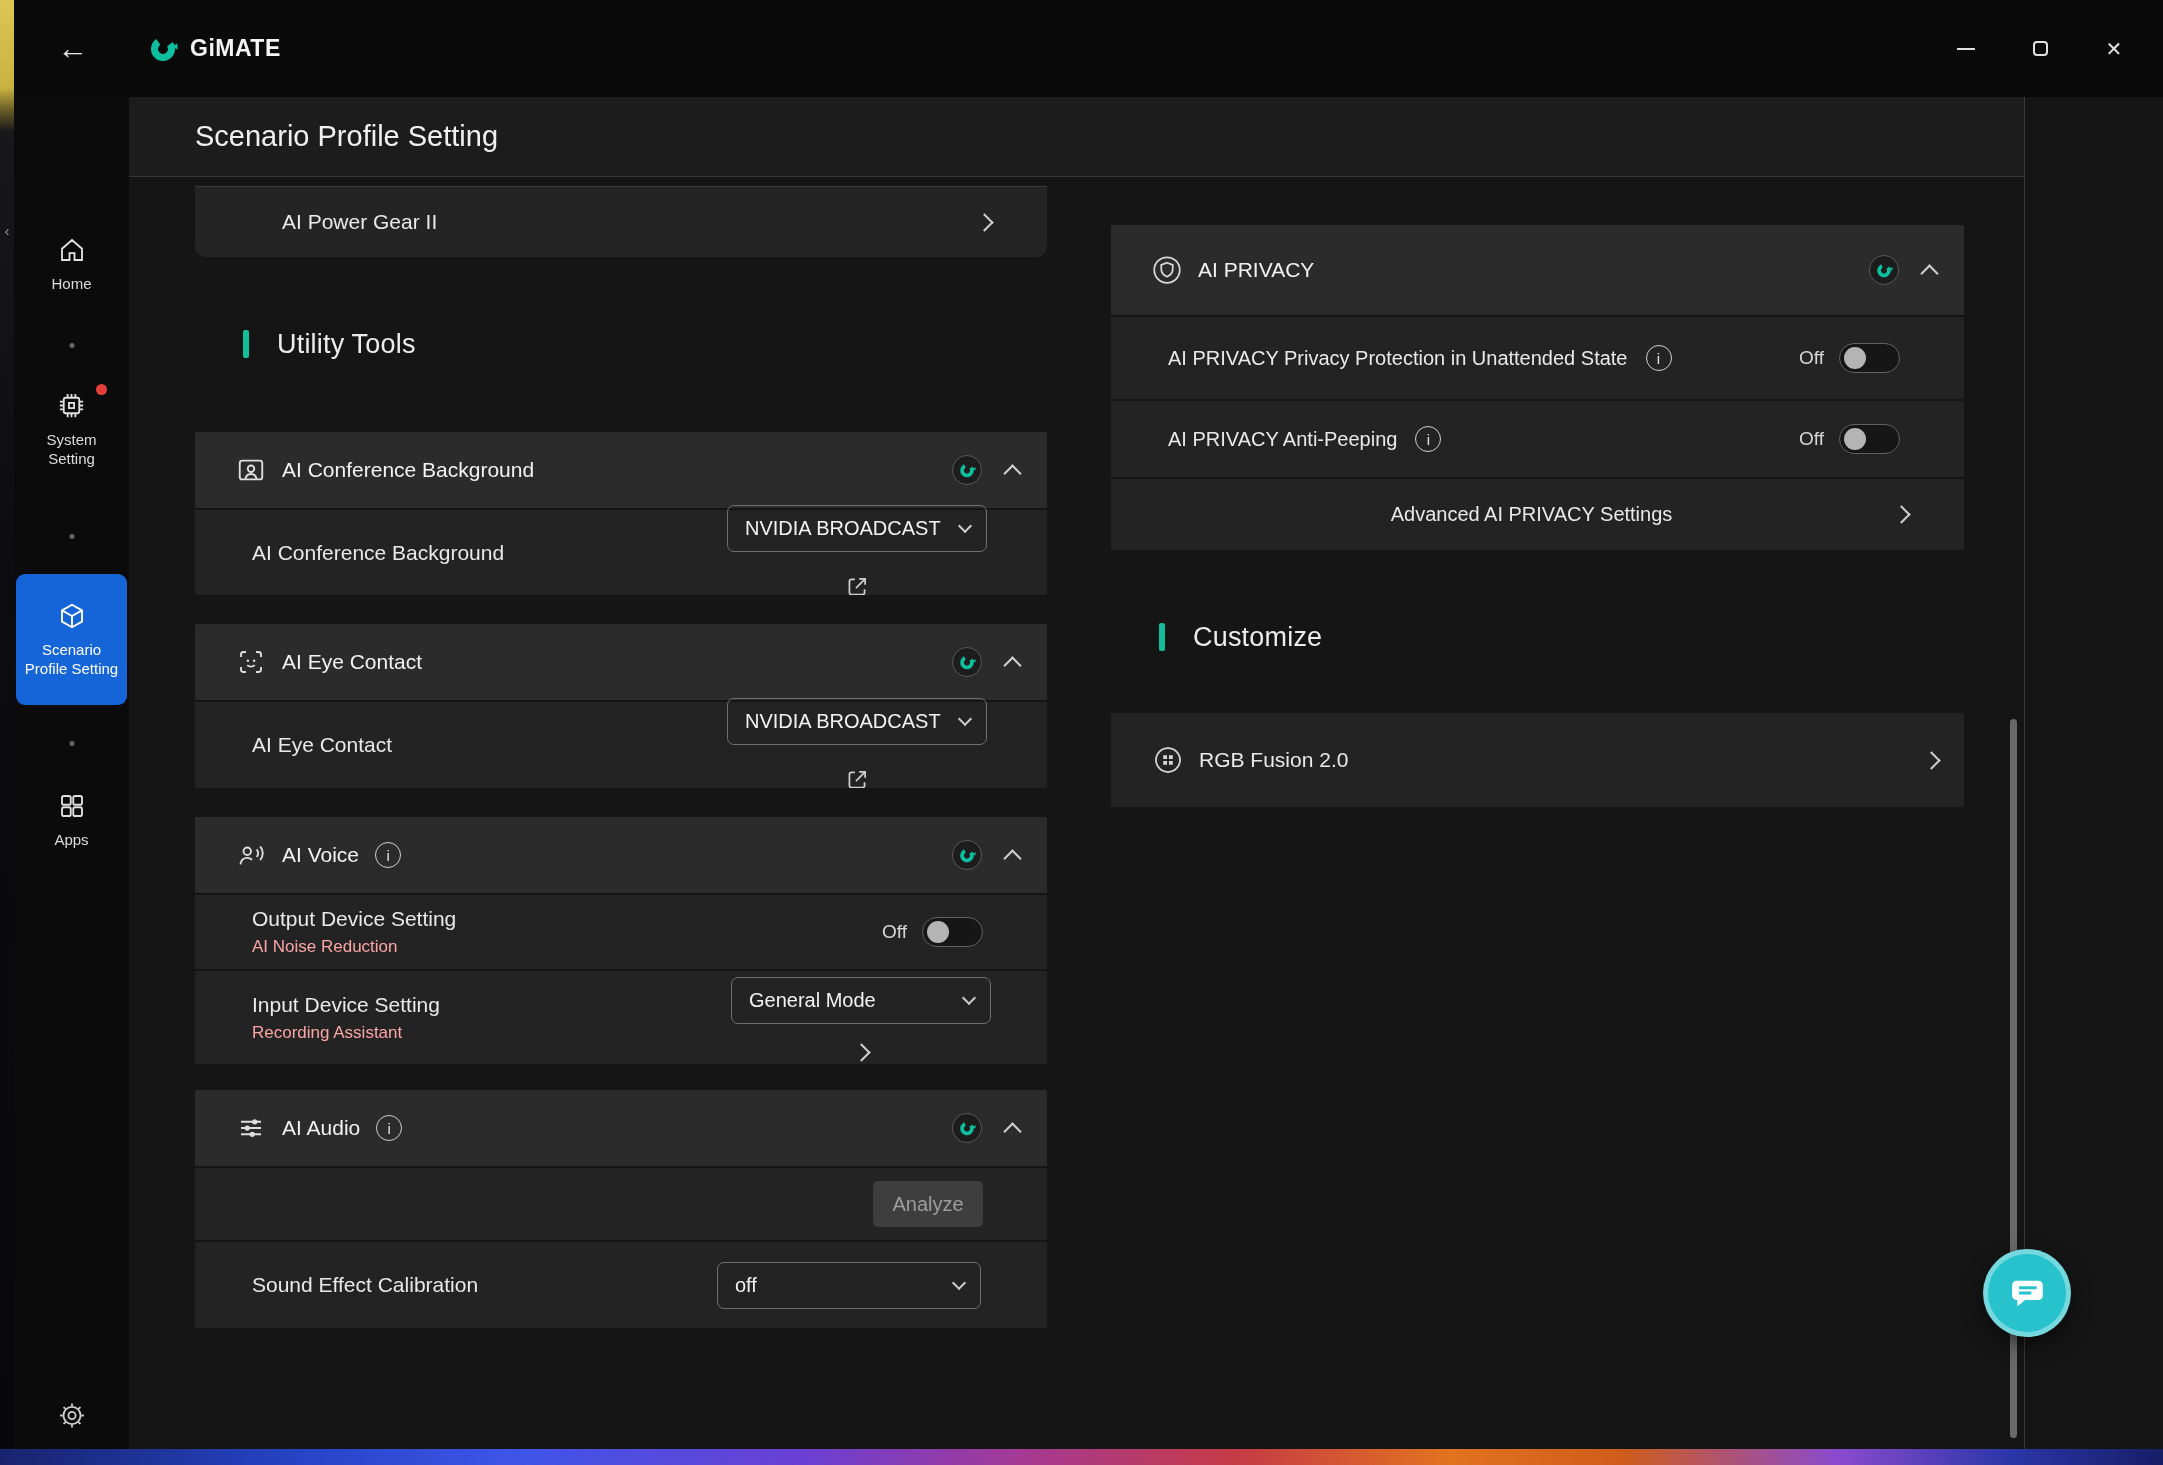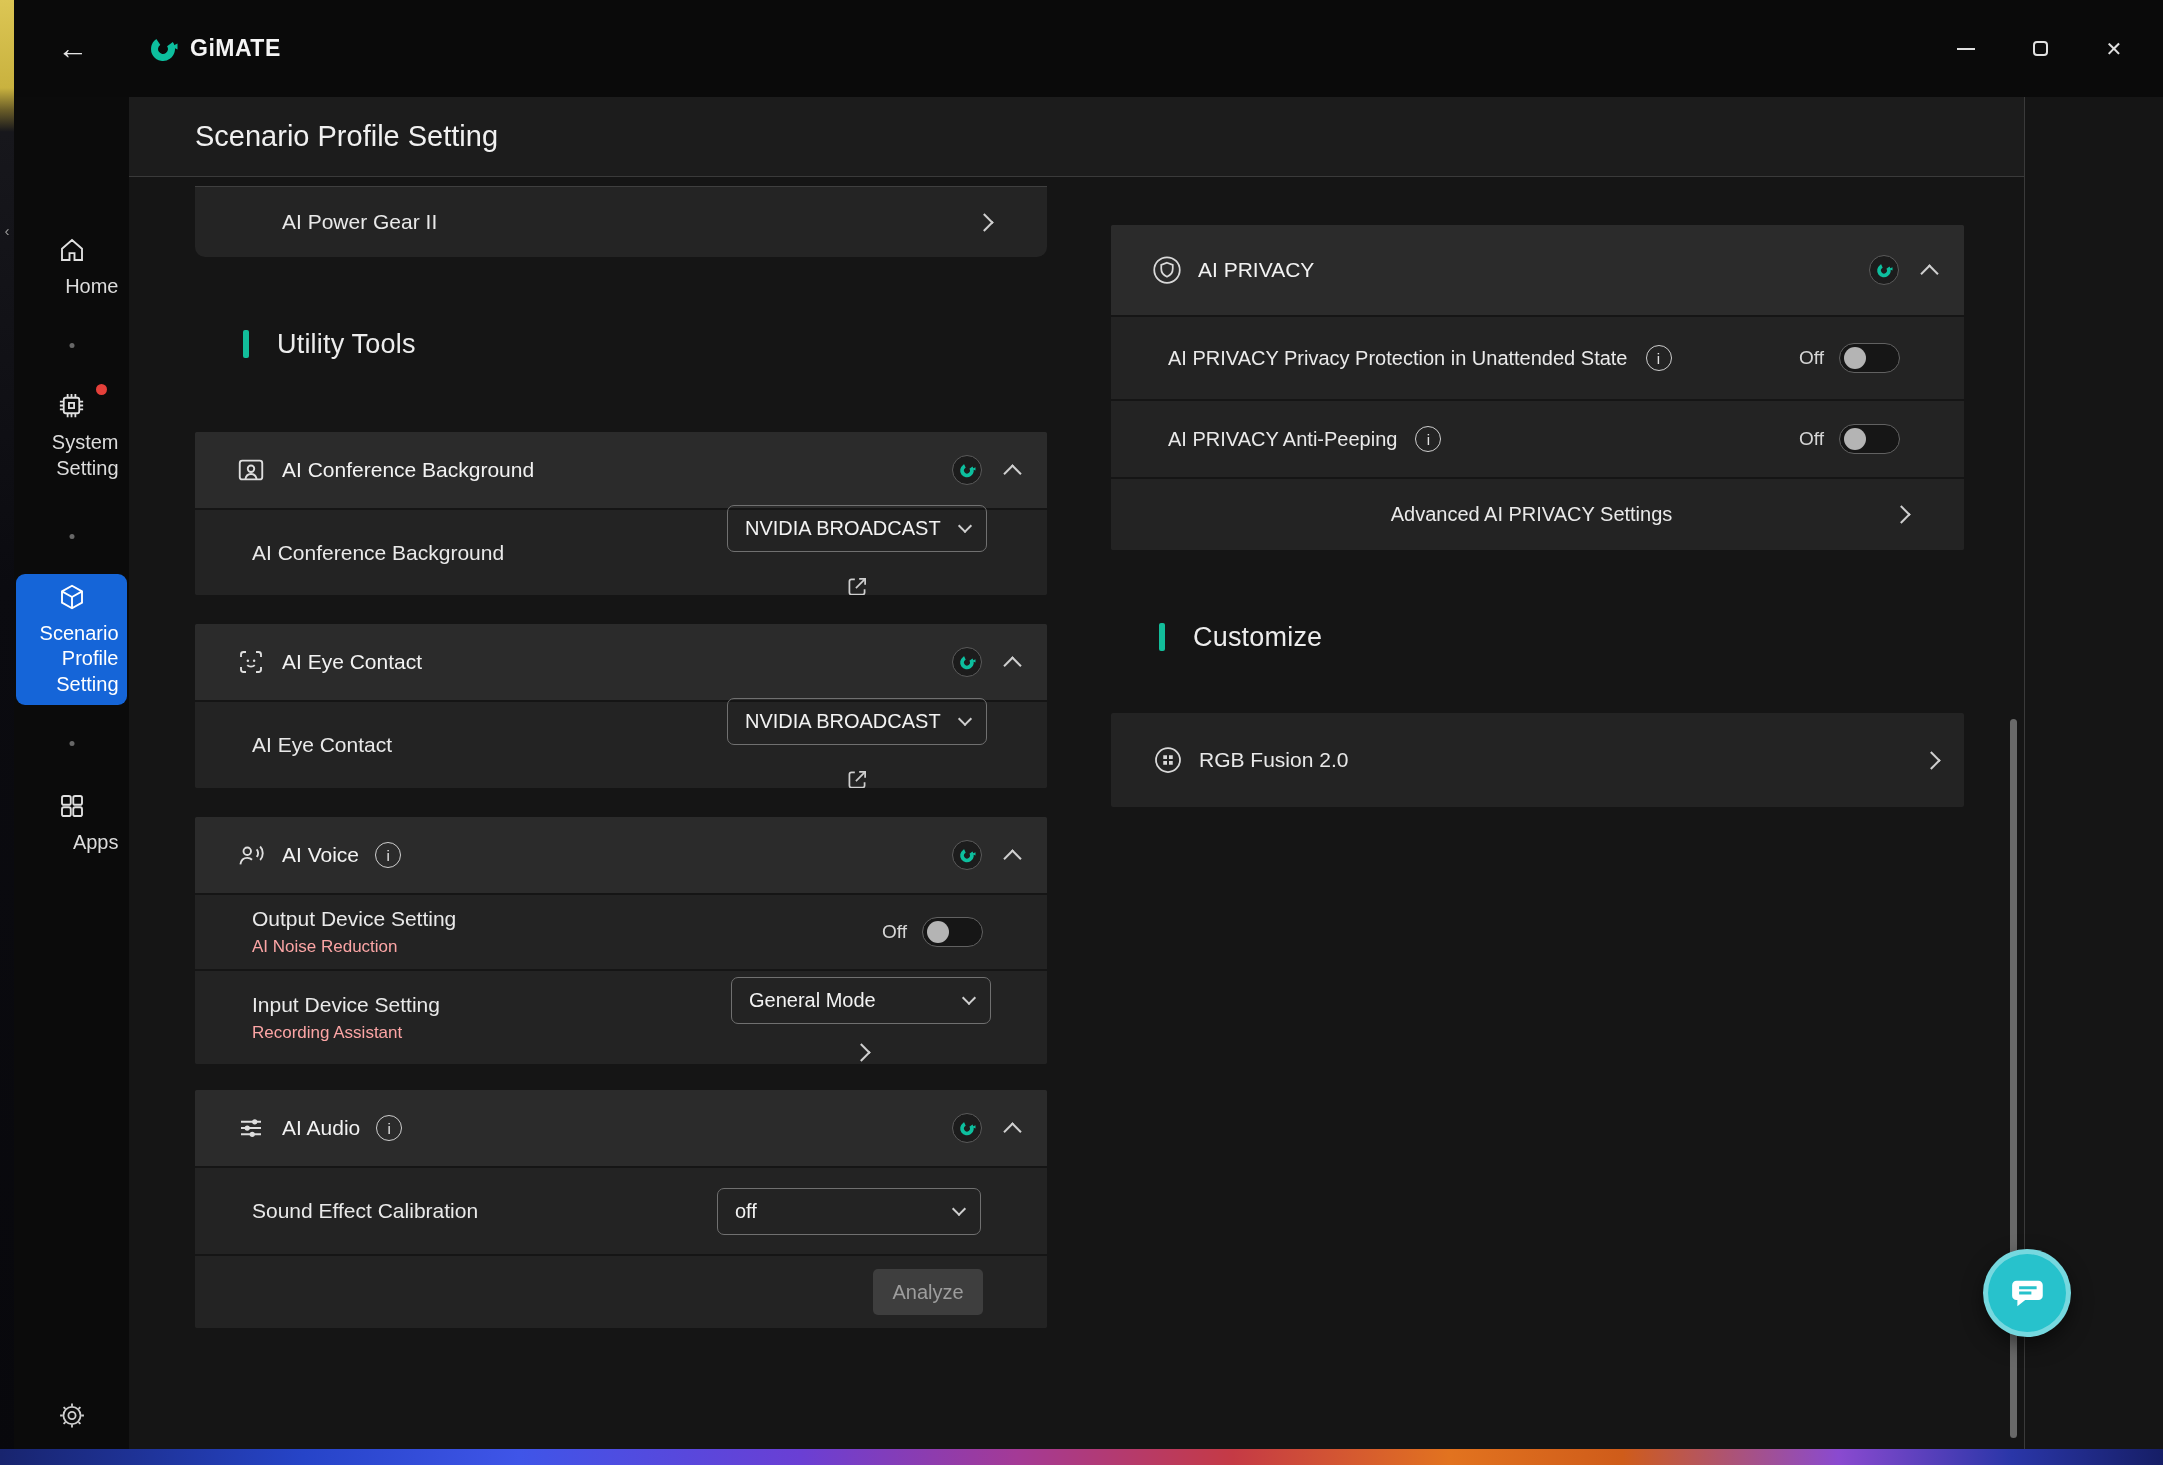--- a/index.html
+++ b/index.html
@@ -31,21 +31,21 @@
   .win-controls { margin-left:auto; display:flex; align-items:center; gap:28px; }
   .win-btn { width:46px; height:42px; display:flex; align-items:center; justify-content:center; background:none; border:none; color:#e0e0e0; cursor:pointer; font-size:20px; }
   .min-bar { width:18px; height:2px; background:#e0e0e0; }
   .max-box { width:15px; height:15px; border:2px solid #e0e0e0; border-radius:4px; }
 
   .body-row { display:flex; height:1352px; }
 
   
   .sidebar { width:115px; flex:none; position:relative; background:#0b0b0b; }
   .nav-item { position:absolute; left:2px; right:2px; display:flex; flex-direction:column; align-items:center; gap:9px; cursor:pointer; }
-  .nav-label { font-size:20px; line-height:1.28; text-align:right; width:94px; color:#dcdcdc; }
+  .nav-label { font-size:15px; line-height:1.28; text-align:center; width:94px; color:#dcdcdc; }
   .nav-home { top:138px; }
   .nav-system { top:293px; }
   .nav-scenario { top:477px; height:131px; background:#1565d8; border-radius:9px; justify-content:center; }
   .nav-scenario .nav-label { color:#fff; }
   .nav-apps { top:694px; }
   .nav-dot { position:absolute; left:50%; transform:translateX(-50%); width:5px; height:5px; border-radius:50%; background:#686868; }
   .dot1 { top:246px; } .dot2 { top:437px; } .dot3 { top:644px; }
   .red-dot { position:absolute; top:-6px; right:20px; width:11px; height:11px; border-radius:50%; background:#e5403a; }
   .sidebar-gear { position:absolute; bottom:20px; left:50%; transform:translateX(-50%); cursor:pointer; background:none; border:none; color:#cfcfcf; }
 
@@ -352,31 +352,31 @@
               <span class="hdr-right">
                 <span class="badge">
                   <svg width="17" height="17" viewBox="0 0 16 16">
                       <circle cx="7.5" cy="8" r="4.6" fill="none" stroke="#0dbf9e" stroke-width="3.6" stroke-dasharray="22 8" transform="rotate(-35 7.5 8)"></circle>
                       <path d="M12 6.5 L15.5 5 L15.5 8 Z" fill="#0dbf9e"></path>
                     </svg>
                 </span>
                 <span class="chev up"></span>
               </span>
             </div>
+            <div class="card-row h74 pr64 analyze-row">
+              <button class="analyze-btn">Analyze</button>
+            </div>
             <div class="card-row h88 pr66">
               <span class="row-label grow">Sound Effect Calibration</span>
               <div class="row-controls">
                 <div class="dropdown w264">
                   <span>off</span>
                   <span class="chev down sm"></span>
                 </div>
               </div>
-            </div>
-            <div class="card-row h74 pr64 analyze-row">
-              <button class="analyze-btn">Analyze</button>
             </div>
           </div>
 
         </section>
 
         <section class="col-right">
 
           <div class="card mt48">
             <div class="card-header h90">
               <svg class="hdr-icon" width="30" height="30" viewBox="0 0 24 24" fill="none" stroke="#d9d9d9" stroke-width="1.4">

